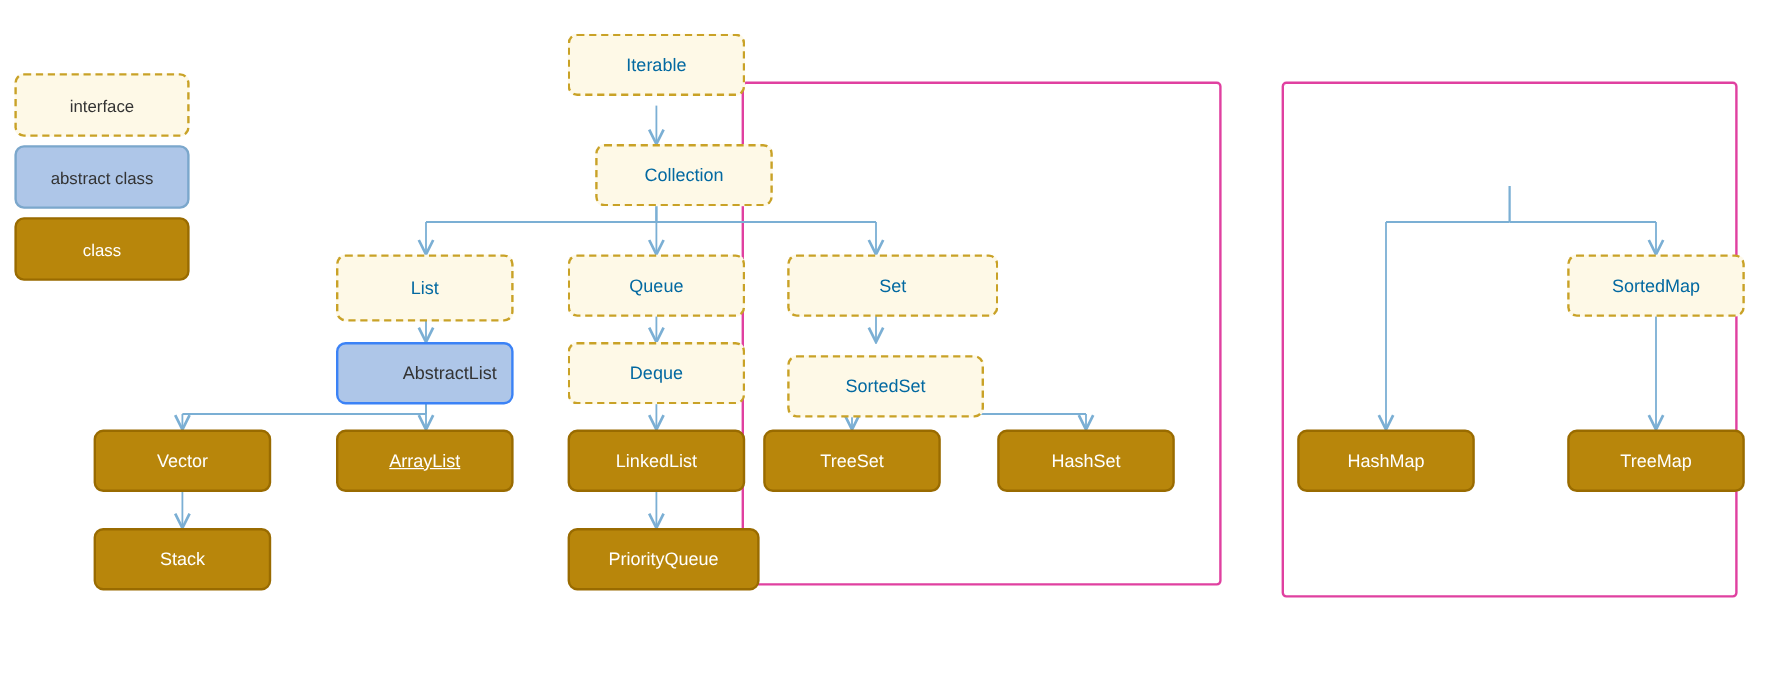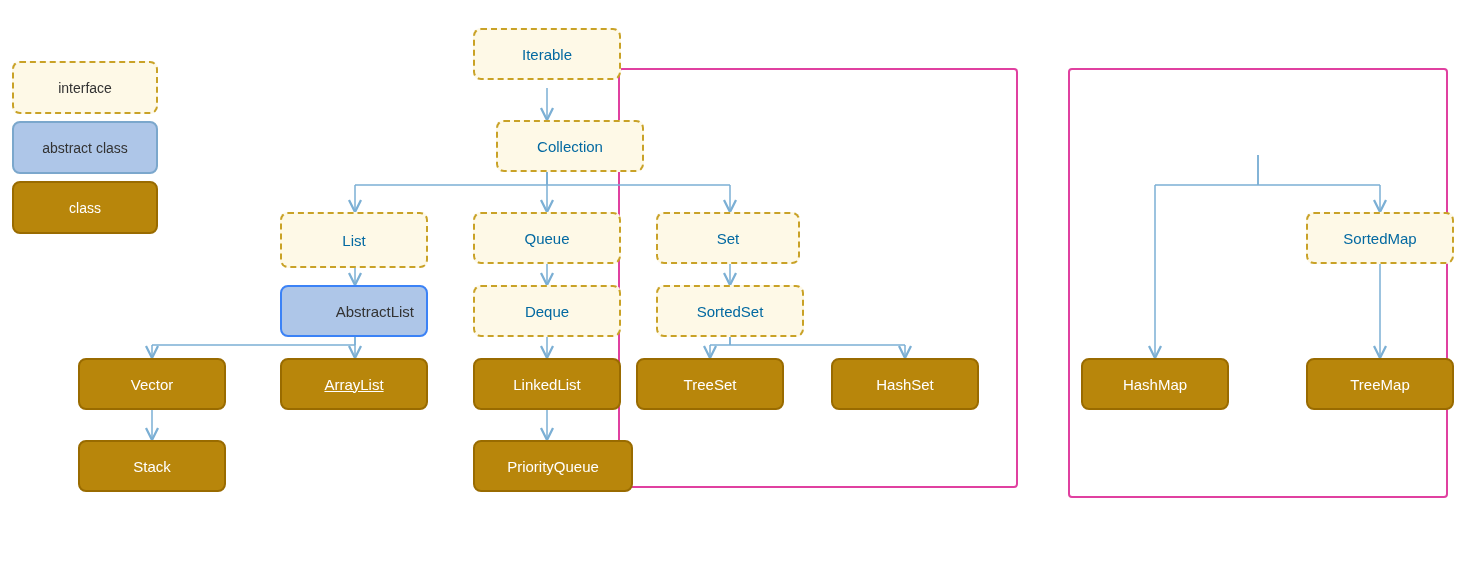--- a/index.html
+++ b/index.html
@@ -202,33 +202,33 @@
   </div>
 
   <div class="node node-interface" style="left:280px; top:212px; width:148px; height:56px;">
     <span>List</span>
   </div>
 
   <div class="node node-interface" style="left:473px; top:212px; width:148px; height:52px;">
     <span>Queue</span>
   </div>
 
-  <div class="node node-interface" style="left:656px; top:212px; width:144px; height:52px;">
+  <div class="node node-interface" style="left:656px; top:212px; width:176px; height:52px;">
     <span>Set</span>
   </div>
 
   <div class="node node-abstract" style="left:280px; top:285px; width:148px; height:52px;">
     <span>AbstractList</span>
   </div>
 
   <div class="node node-interface" style="left:473px; top:285px; width:148px; height:52px;">
     <span>Deque</span>
   </div>
 
-  <div class="node node-interface" style="left:656px; top:285px; width:148px; height:52px;">
+  <div class="node node-interface" style="left:656px; top:296px; width:164px; height:52px;">
     <span>SortedSet</span>
   </div>
 
   <div class="node node-class" style="left:78px; top:358px; width:148px; height:52px;">
     <span>Vector</span>
   </div>
 
   <div class="node node-class" style="left:280px; top:358px; width:148px; height:52px;text-decoration:underline;">
     <span>ArrayList</span>
   </div>

